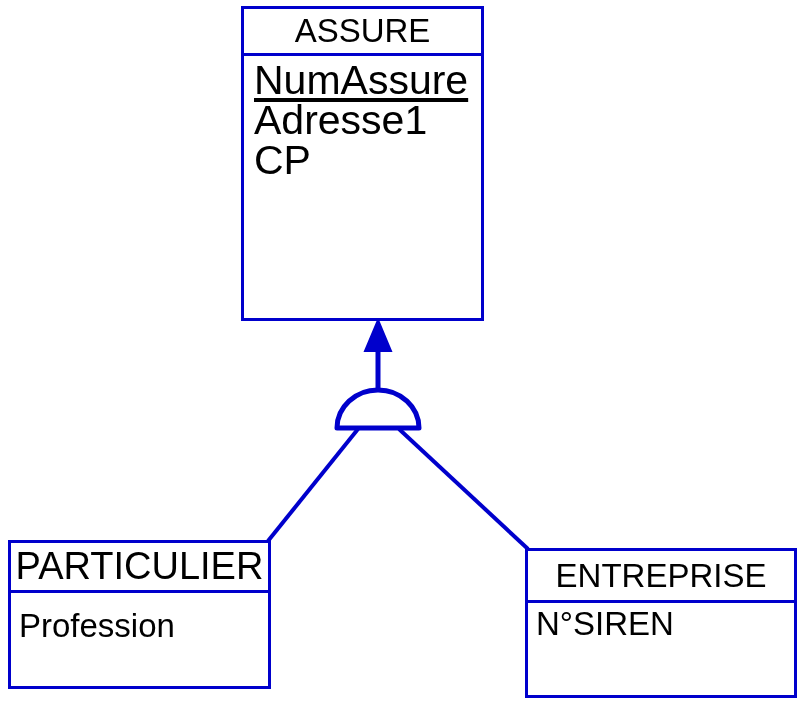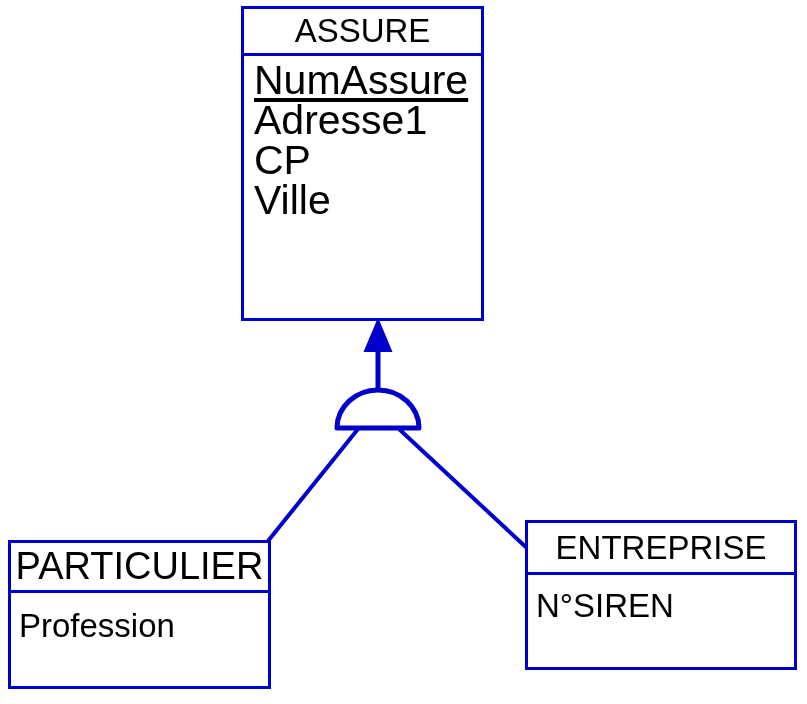--- a/index.html
+++ b/index.html
@@ -95,31 +95,31 @@
   }
   #entity-particulier .attr {
     height: 40px;
     line-height: 40px;
     font-size: 33px;
   }
 
   
   #entity-entreprise {
     left: 525px;
-    top: 520px;
+    top: 548px;
     width: 272px;
     height: 150px;
   }
   #entity-entreprise .entity-header {
     height: 52px;
     line-height: 49px;
     font-size: 33px;
   }
   #entity-entreprise .entity-body {
-    padding: 10px 0 0 8px;
+    padding: 0 0 0 8px;
     font-size: 33px;
   }
   #entity-entreprise .attr {
     height: 41px;
     line-height: 41px;
     font-size: 33px;
   }
 </style>
 </head>
 <body>
@@ -138,21 +138,20 @@
 
     <line x1="399" y1="429" x2="528" y2="549" stroke="#0000cc" stroke-width="4"></line>
   </svg>
 
   <div class="entity" id="entity-assure">
     <div class="entity-header">ASSURE</div>
     <div class="entity-body">
       <div class="attr pk">NumAssure</div>
       <div class="attr">Adresse1</div>
       <div class="attr">CP</div>
-      <div class="attr">Ville</div>
     </div>
   </div>
 
   <div class="entity" id="entity-particulier">
     <div class="entity-header">PARTICULIER</div>
     <div class="entity-body">
       <div class="attr">Profession</div>
     </div>
   </div>
 

